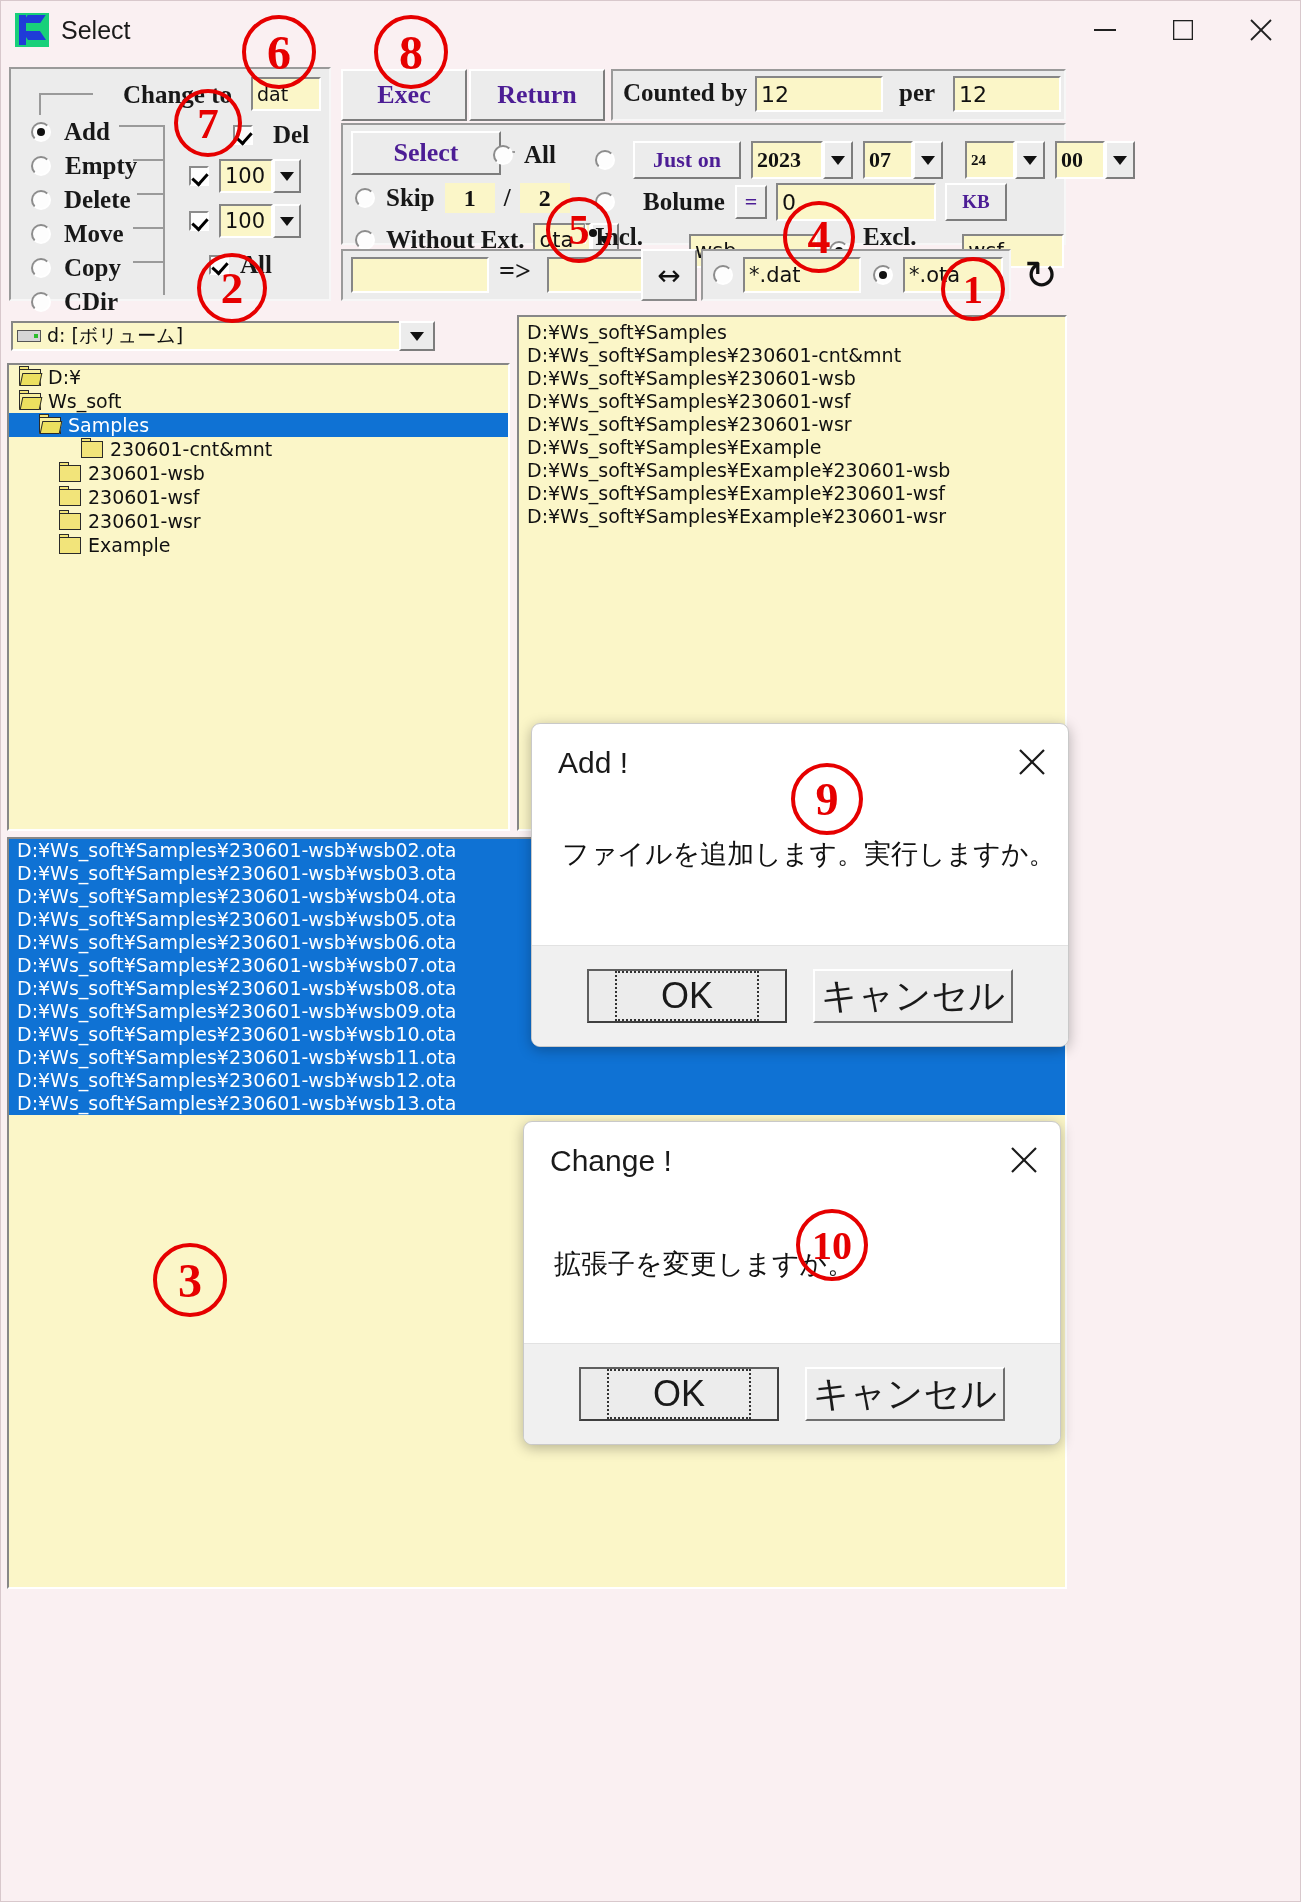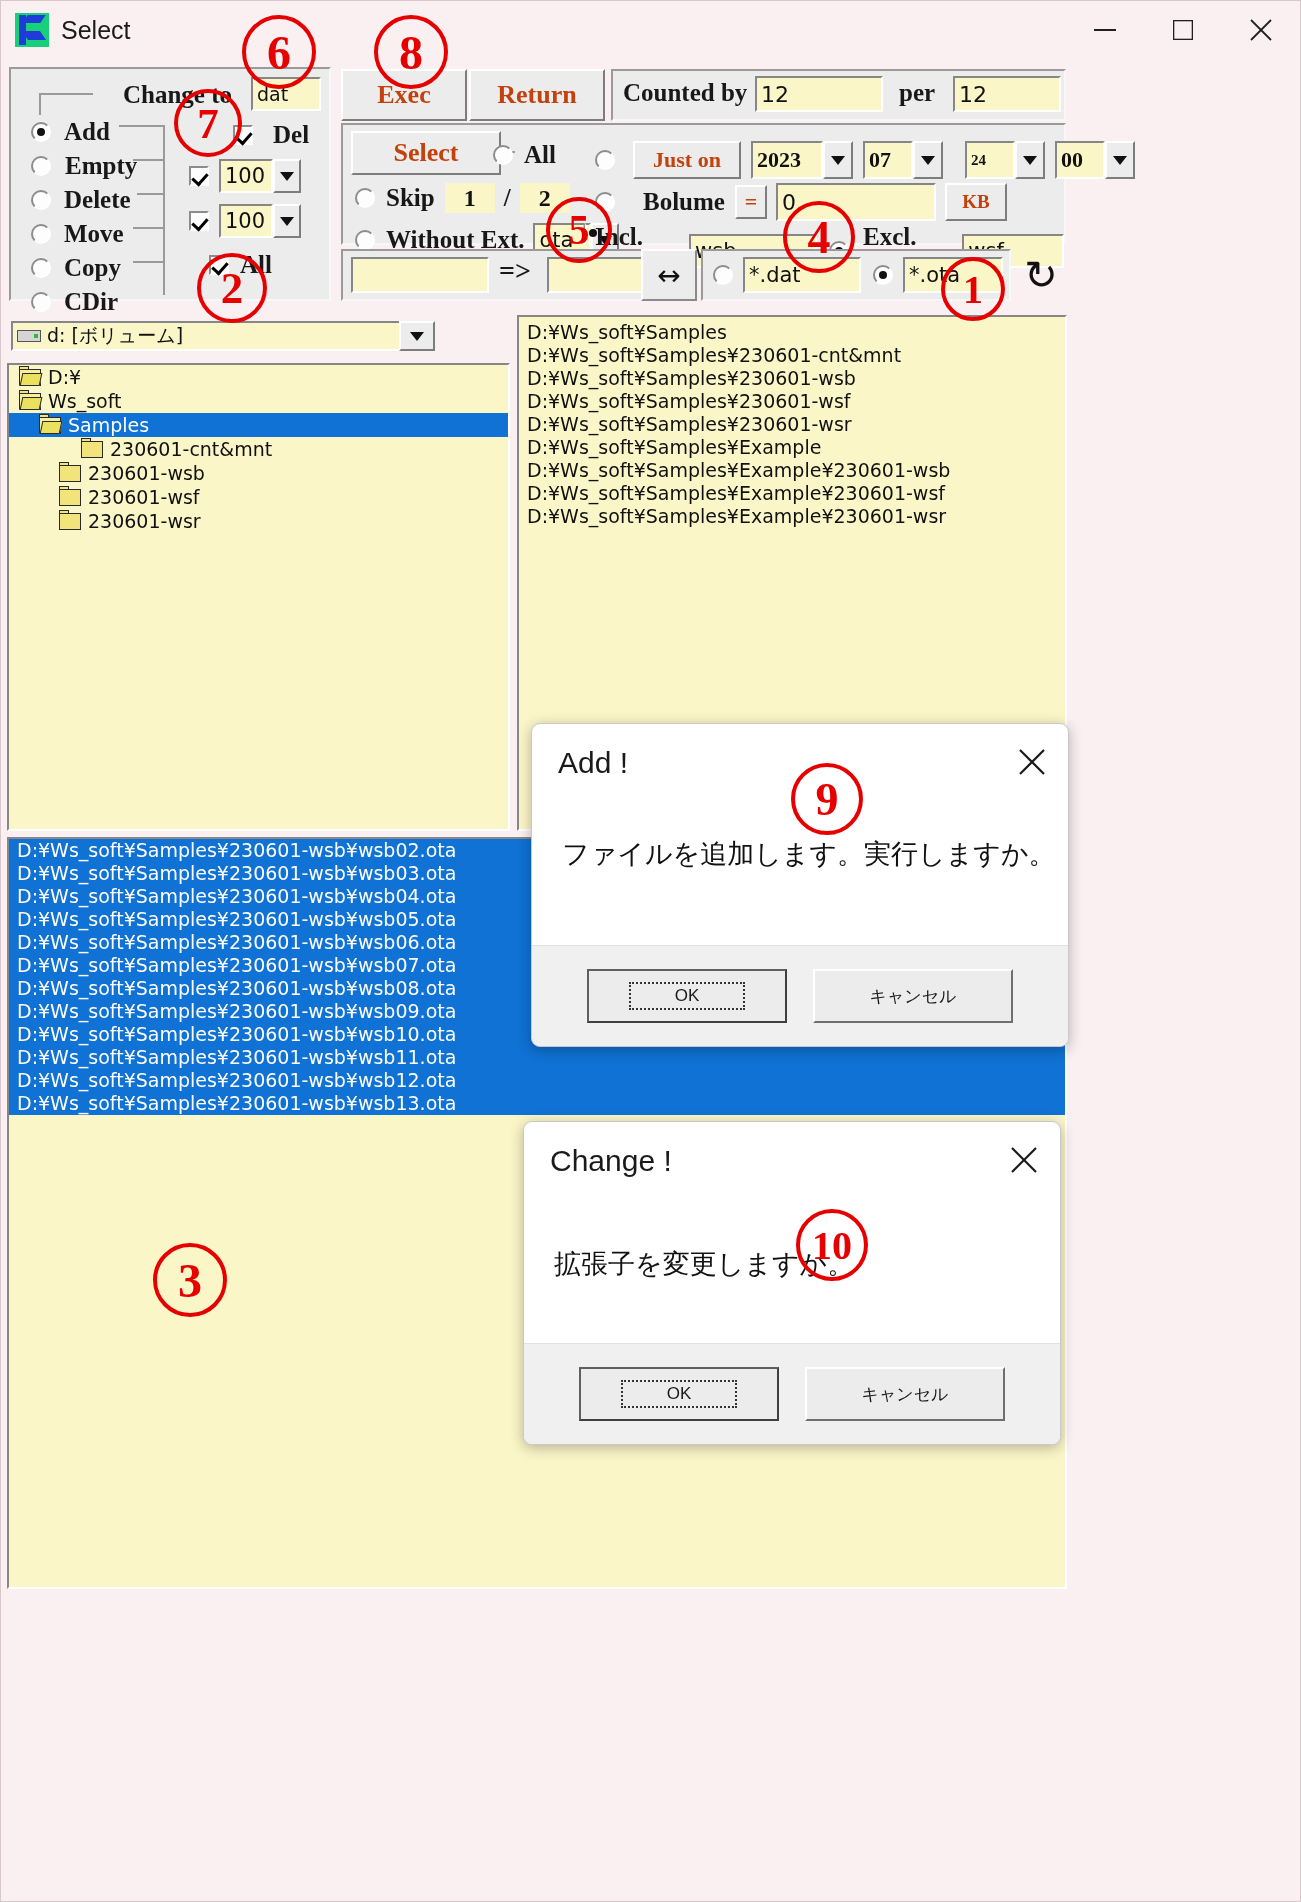--- a/index.html
+++ b/index.html
@@ -86,21 +86,21 @@
   }
   .cbx.on::after{
     content:"";position:absolute;left:4px;top:2px;width:7px;height:12px;
     border:solid #000;border-width:0 3px 3px 0;transform:rotate(42deg);
   }
   .btn3d{
     background:#ececec;
     border:2px solid;border-color:#ffffff #7d7d7d #7d7d7d #ffffff;
     box-sizing:border-box;
     display:flex;align-items:center;justify-content:center;
-    font-family:"Liberation Serif",serif;font-weight:bold;color:#c2410c;
+    font-family:"Liberation Serif",serif;font-weight:bold;color:#4c1d95;
   }
   .combo-arrow{
     background:#ececec;
     border:2px solid;border-color:#ffffff #7d7d7d #7d7d7d #ffffff;
     box-sizing:border-box;
     display:flex;align-items:center;justify-content:center;flex:0 0 auto;
   }
   .tri-down{width:0;height:0;border-left:7px solid transparent;border-right:7px solid transparent;border-top:9px solid #111;}
 
   
@@ -170,21 +170,21 @@
     position:absolute;left:0;bottom:0;width:100%;
     background:#f0f0f0;border-top:1px solid #e2e2e2;
     display:flex;align-items:center;justify-content:center;
     gap:26px;
   }
   .dlg-btn{
     background:#ececec;
     border:2px solid;border-color:#ffffff #6f6f6f #6f6f6f #ffffff;
     box-sizing:border-box;
     display:flex;align-items:center;justify-content:center;
-    font-size:17px;color:#1a1a1a;
+    font-size:36px;color:#1a1a1a;
     font-family:"Liberation Sans",sans-serif;
     text-align:center;
   }
   .dlg-btn.default{
     border-color:#5f5f5f #3f3f3f #3f3f3f #5f5f5f;
     box-shadow:inset 0 0 0 2px #ececec;
   }
   .dlg-btn.default .inner{
     border:2px dotted #333;padding:2px 44px;
   }
@@ -453,20 +453,27 @@
             <span class="back"></span>
           </span>
           <span>230601-wsf</span>
         </div>
         <div class="tree-row" style="padding-left: 50px;">
           <span class="folder">
             <span class="tab"></span>
             <span class="back"></span>
           </span>
           <span>230601-wsr</span>
+        </div>
+        <div class="tree-row" style="padding-left: 50px;">
+          <span class="folder">
+            <span class="tab"></span>
+            <span class="back"></span>
+          </span>
+          <span>Example</span>
         </div>
       </div>
   </div>
 
   <div class="listpanel" style="left:516px;top:314px;width:550px;height:516px;padding-top:4px;">
     <div id="dir-body">
         <div class="pathline">D:¥Ws_soft¥Samples</div>
         <div class="pathline">D:¥Ws_soft¥Samples¥230601-cnt&amp;mnt</div>
         <div class="pathline">D:¥Ws_soft¥Samples¥230601-wsb</div>
         <div class="pathline">D:¥Ws_soft¥Samples¥230601-wsf</div>

